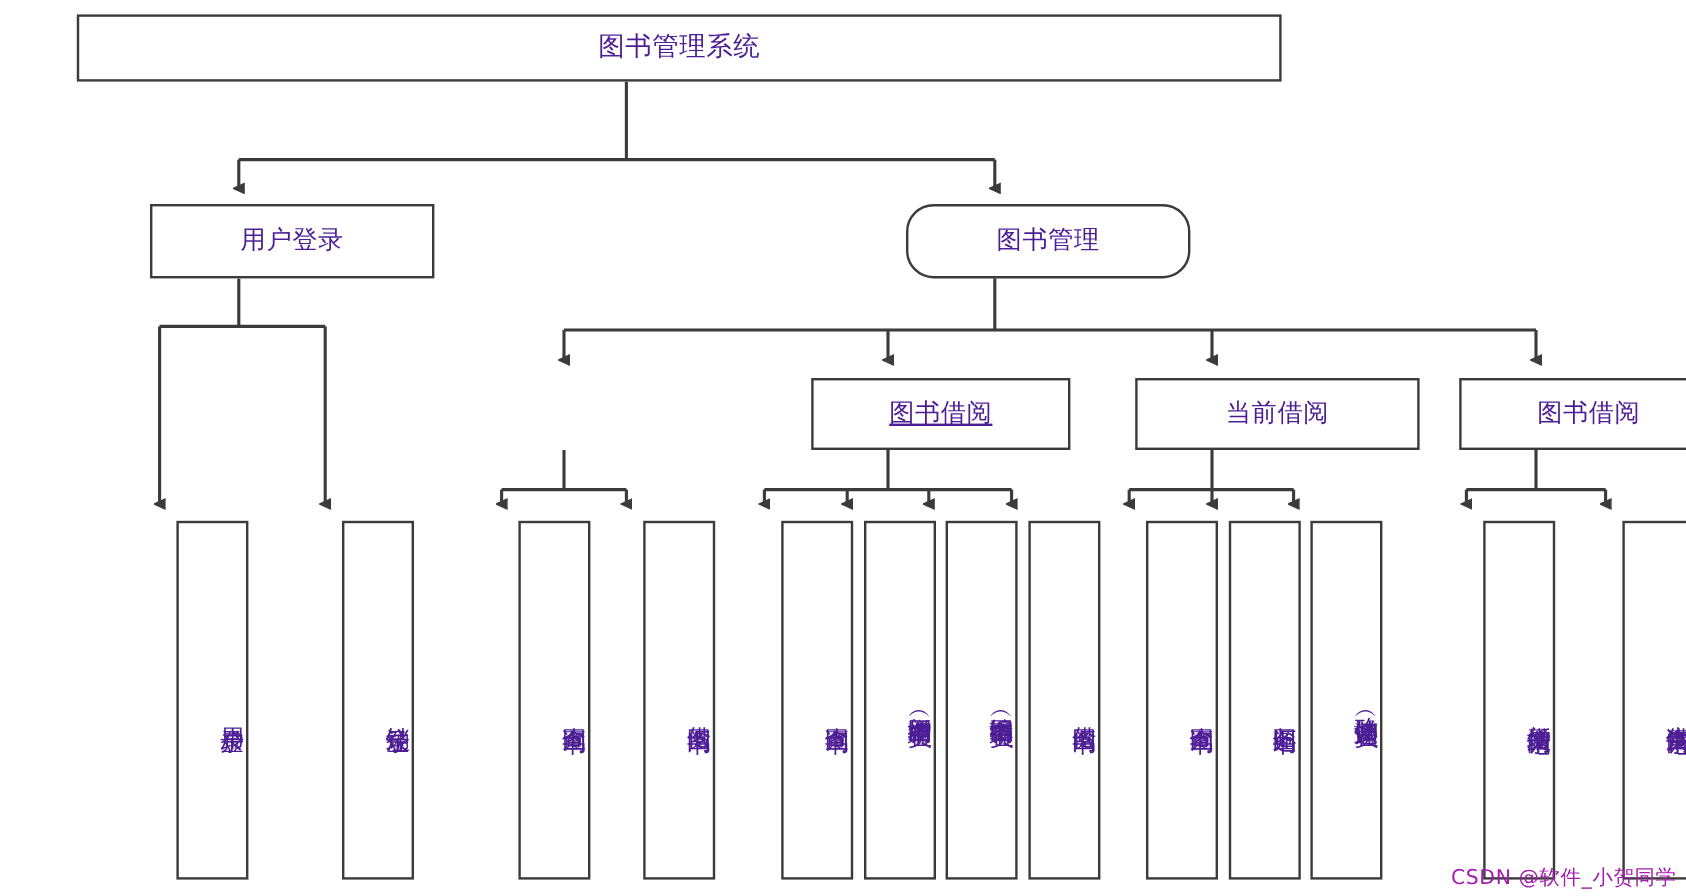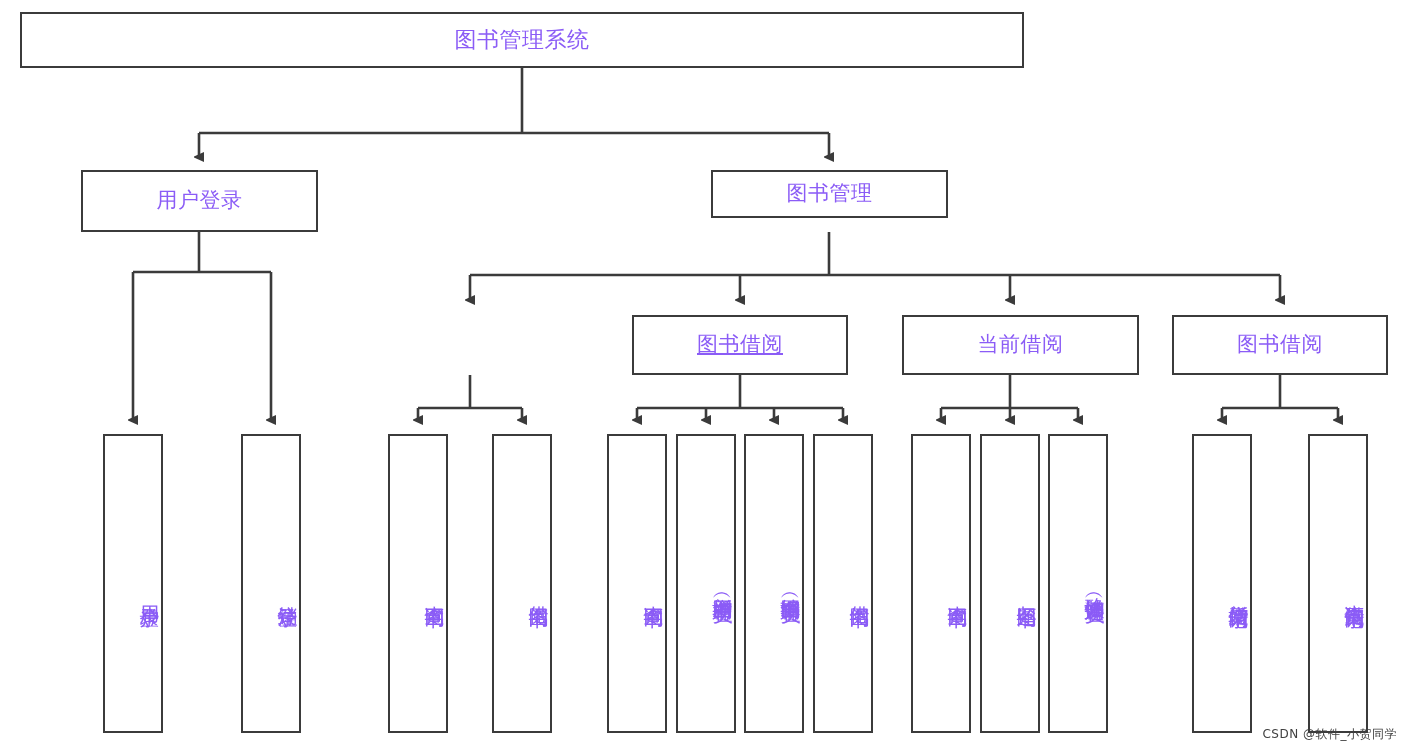--- a/index.html
+++ b/index.html
@@ -25,21 +25,22 @@
     height: 747px;
   }
   .node {
     position: absolute;
     box-sizing: border-box;
     background: #ffffff;
     border: 2px solid #3b3b3b;
     display: flex;
     align-items: center;
     justify-content: center;
-    color: #8b5cf6;
+    color: #4c1d95;
+    margin-left: 44px;
   }
   .node-h {
     font-size: 21px;
     letter-spacing: 0.5px;
     line-height: 1.2;
     white-space: nowrap;
   }
   .node-root {
     font-size: 22px;
   }
@@ -53,22 +54,22 @@
     line-height: 1.18;
     letter-spacing: 1px;
   }
   .node-v.tall {
     padding-top: 6px;
   }
   .watermark {
     position: absolute;
     right: 8px;
     bottom: 4px;
-    font-size: 12px;
-    color: #404040;
+    font-size: 17px;
+    color: #a21caf;
     white-space: nowrap;
     letter-spacing: 0.5px;
   }
 </style>
 </head>
 <body>
 
 <div id="canvas">
 
   <svg id="diagram-svg" viewBox="0 0 1405 747" xmlns="http://www.w3.org/2000/svg">
@@ -122,21 +123,21 @@
   </svg>
 
   <div class="node node-h node-root" style="left:20px; top:12px; width:1004px; height:56px;">
     <span>图书管理系统</span>
   </div>
 
   <div class="node node-h" style="left:81px; top:170px; width:237px; height:62px;">
     <span>用户登录</span>
   </div>
 
-  <div class="node node-h" style="left:711px; top:170px; width:237px; height:48px;">
+  <div class="node node-h" style="left:711px; top:170px; width:237px; height:62px;border-radius:23px;">
     <span>图书管理</span>
   </div>
 
 
   <div class="node node-h" style="left:632px; top:315px; width:216px; height:60px;text-decoration:underline;">
     <span>图书借阅</span>
   </div>
 
   <div class="node node-h" style="left:902px; top:315px; width:237px; height:60px;">
     <span>当前借阅</span>

